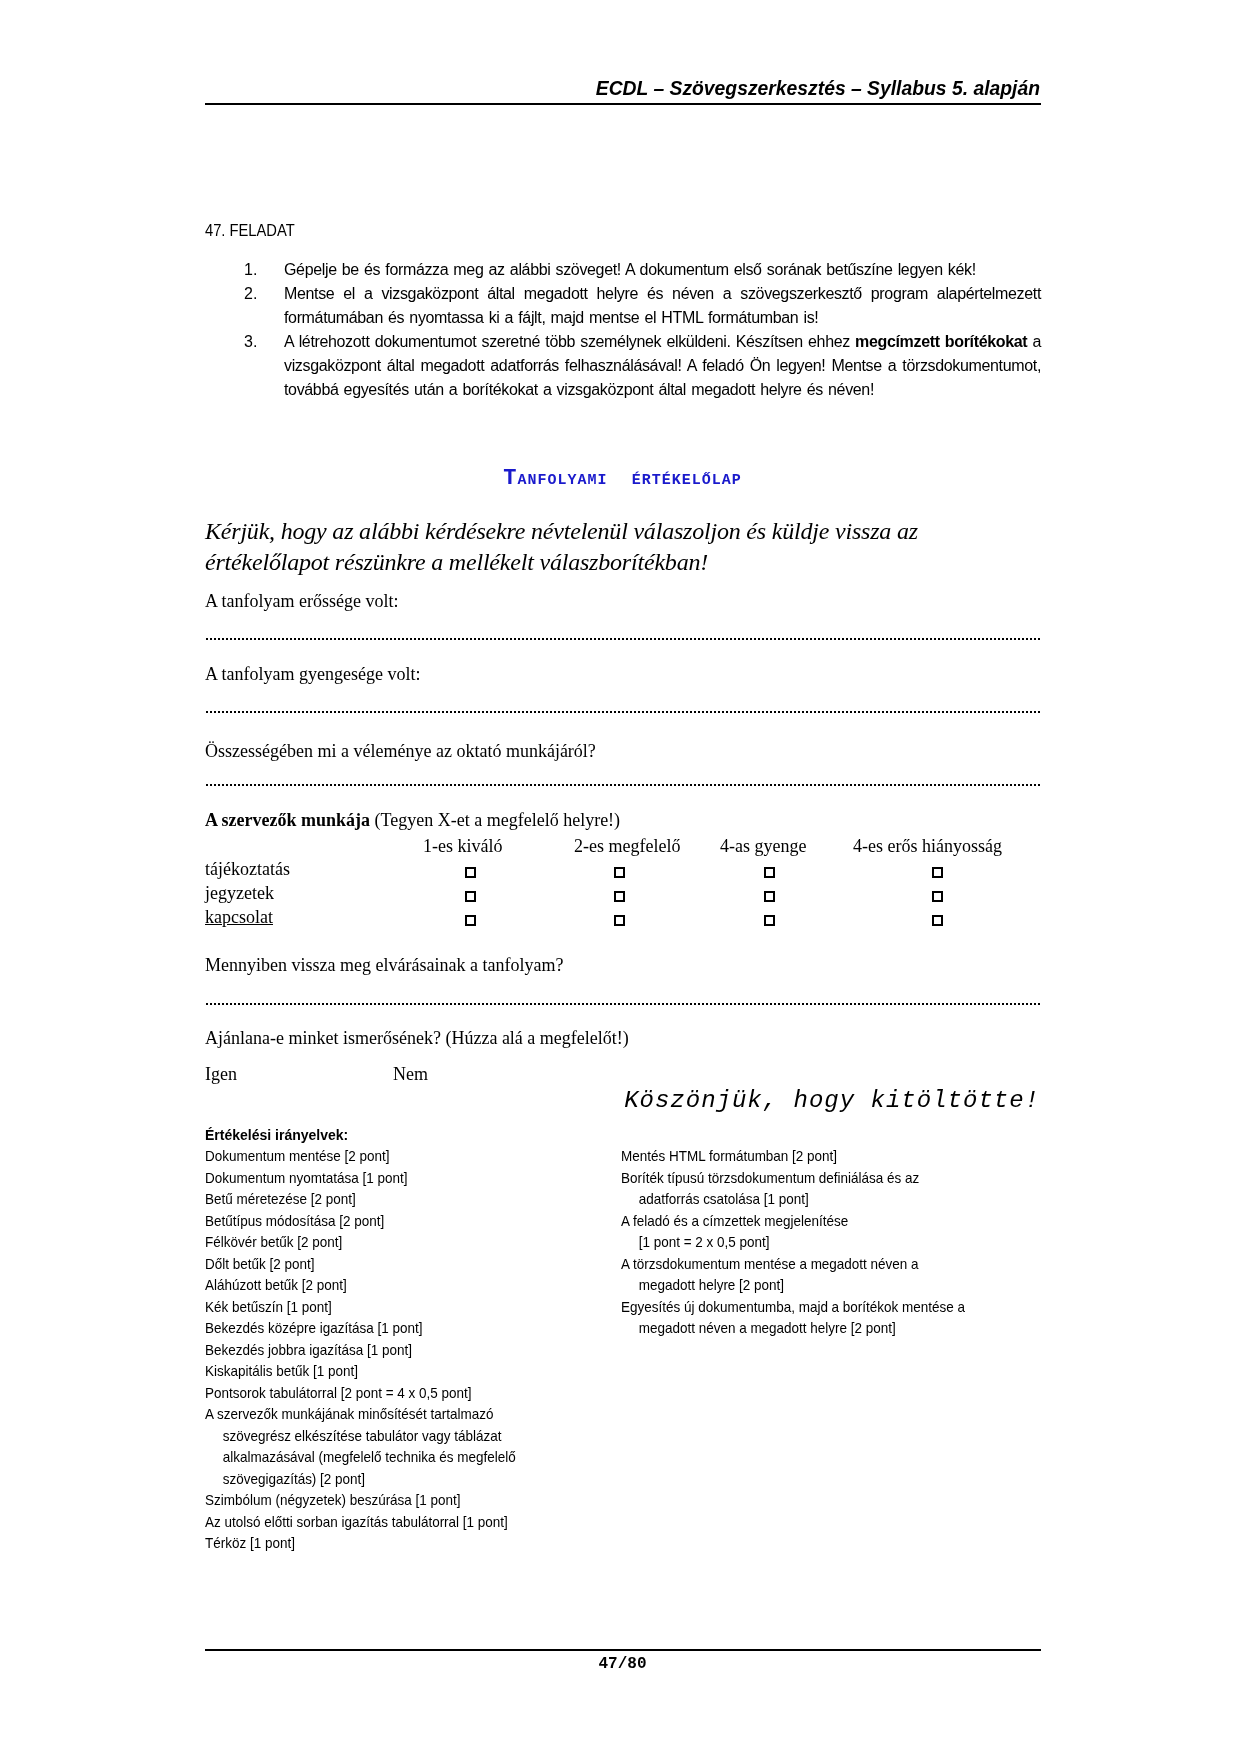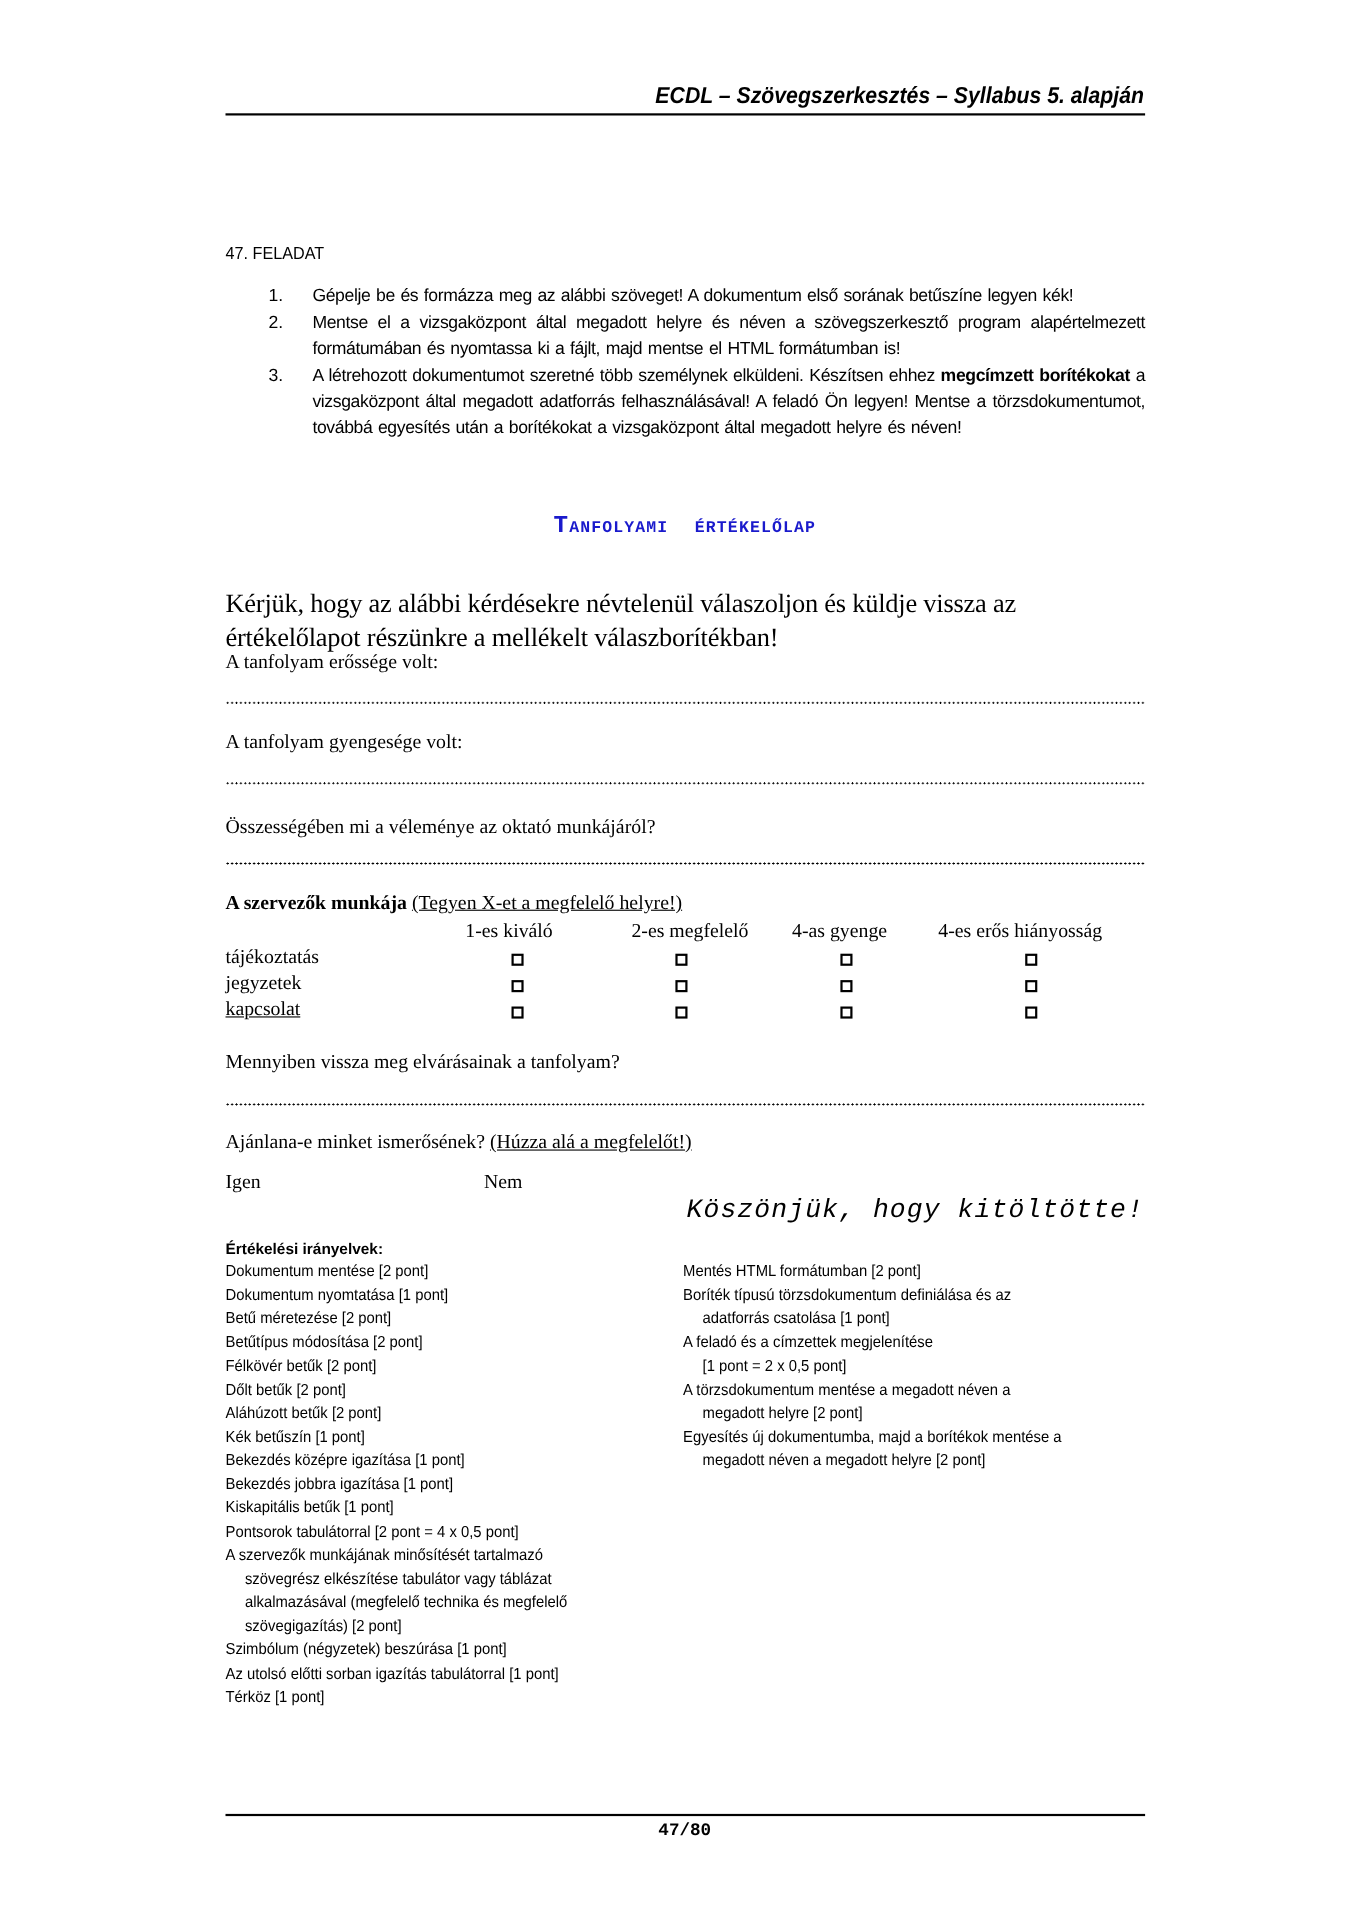--- a/index.html
+++ b/index.html
@@ -21,29 +21,29 @@
   .task-list .num { position: absolute; left: 4px; top: 0; }
   .task-list b { font-weight: bold; }
   .narrow { letter-spacing: -0.35px; word-spacing: 1px; }
 
   
   .form-title { left: 205px; width: 835px; top: 466px; text-align: center;
     font-family: "Liberation Mono", monospace; font-weight: bold; color: #1a1acc;
     font-size: 22px; font-variant: small-caps; letter-spacing: 1px; word-spacing: 10px; }
 
   .intro { left: 205px; width: 835px; top: 516px; font-family: "Liberation Serif", serif;
-    font-size: 24px; line-height: 31px; letter-spacing: -0.2px; margin-top: 18px; }
+    font-style: italic; font-size: 24px; line-height: 31px; letter-spacing: -0.2px; }
 
   .q { left: 205px; font-family: "Liberation Serif", serif; font-size: 18px; white-space: nowrap; }
   .dots { left: 205px; width: 836px; height: 2px;
     background-image: radial-gradient(circle, #000 0.8px, transparent 1px);
     background-size: 4px 2px; background-repeat: repeat-x; }
 
   .org-head b { font-weight: bold; }
-  .u { text-decoration: underline; }
+  .u { }
 
   .rating-head { top: 836px; font-family: "Liberation Serif", serif; font-size: 18px; white-space: nowrap; }
   .row-label { left: 205px; font-family: "Liberation Serif", serif; font-size: 18px; }
   .cbox { width: 11px; height: 11px; border: 2px solid #000; box-sizing: border-box; background: #fff; }
 
   .thanks { left: 560px; width: 480px; top: 1087px; text-align: right;
     font-family: "Liberation Mono", monospace; font-style: italic; font-size: 24px; letter-spacing: 1px; }
 
   
   .crit-title { left: 205px; top: 1127px; font-family: "Liberation Sans", sans-serif;
@@ -123,21 +123,21 @@
 
 <div class="abs q" style="top:955px;">Mennyiben vissza meg elvárásainak a tanfolyam?</div>
 <div class="abs dots" style="top:1003px;"></div>
 
 <div class="abs q" style="top:1028px;">
   <span>Ajánlana-e minket ismerősének?</span>
   <span class="u">(Húzza alá a megfelelőt!)</span>
 </div>
 
 <div class="abs q" style="top:1064px;">Igen</div>
-<div class="abs q" style="left:393px; top:1064px;margin-left:47px;">Nem</div>
+<div class="abs q" style="left:393px; top:1064px;">Nem</div>
 
 <div class="abs thanks">Köszönjük, hogy kitöltötte!</div>
 
 <div class="abs crit-title">Értékelési irányelvek:</div>
 <div class="abs crit crit-left">
   <div>Dokumentum mentése [2 pont]</div>
   <div>Dokumentum nyomtatása [1 pont]</div>
   <div>Betű méretezése [2 pont]</div>
   <div>Betűtípus módosítása [2 pont]</div>
   <div>Félkövér betűk [2 pont]</div>

